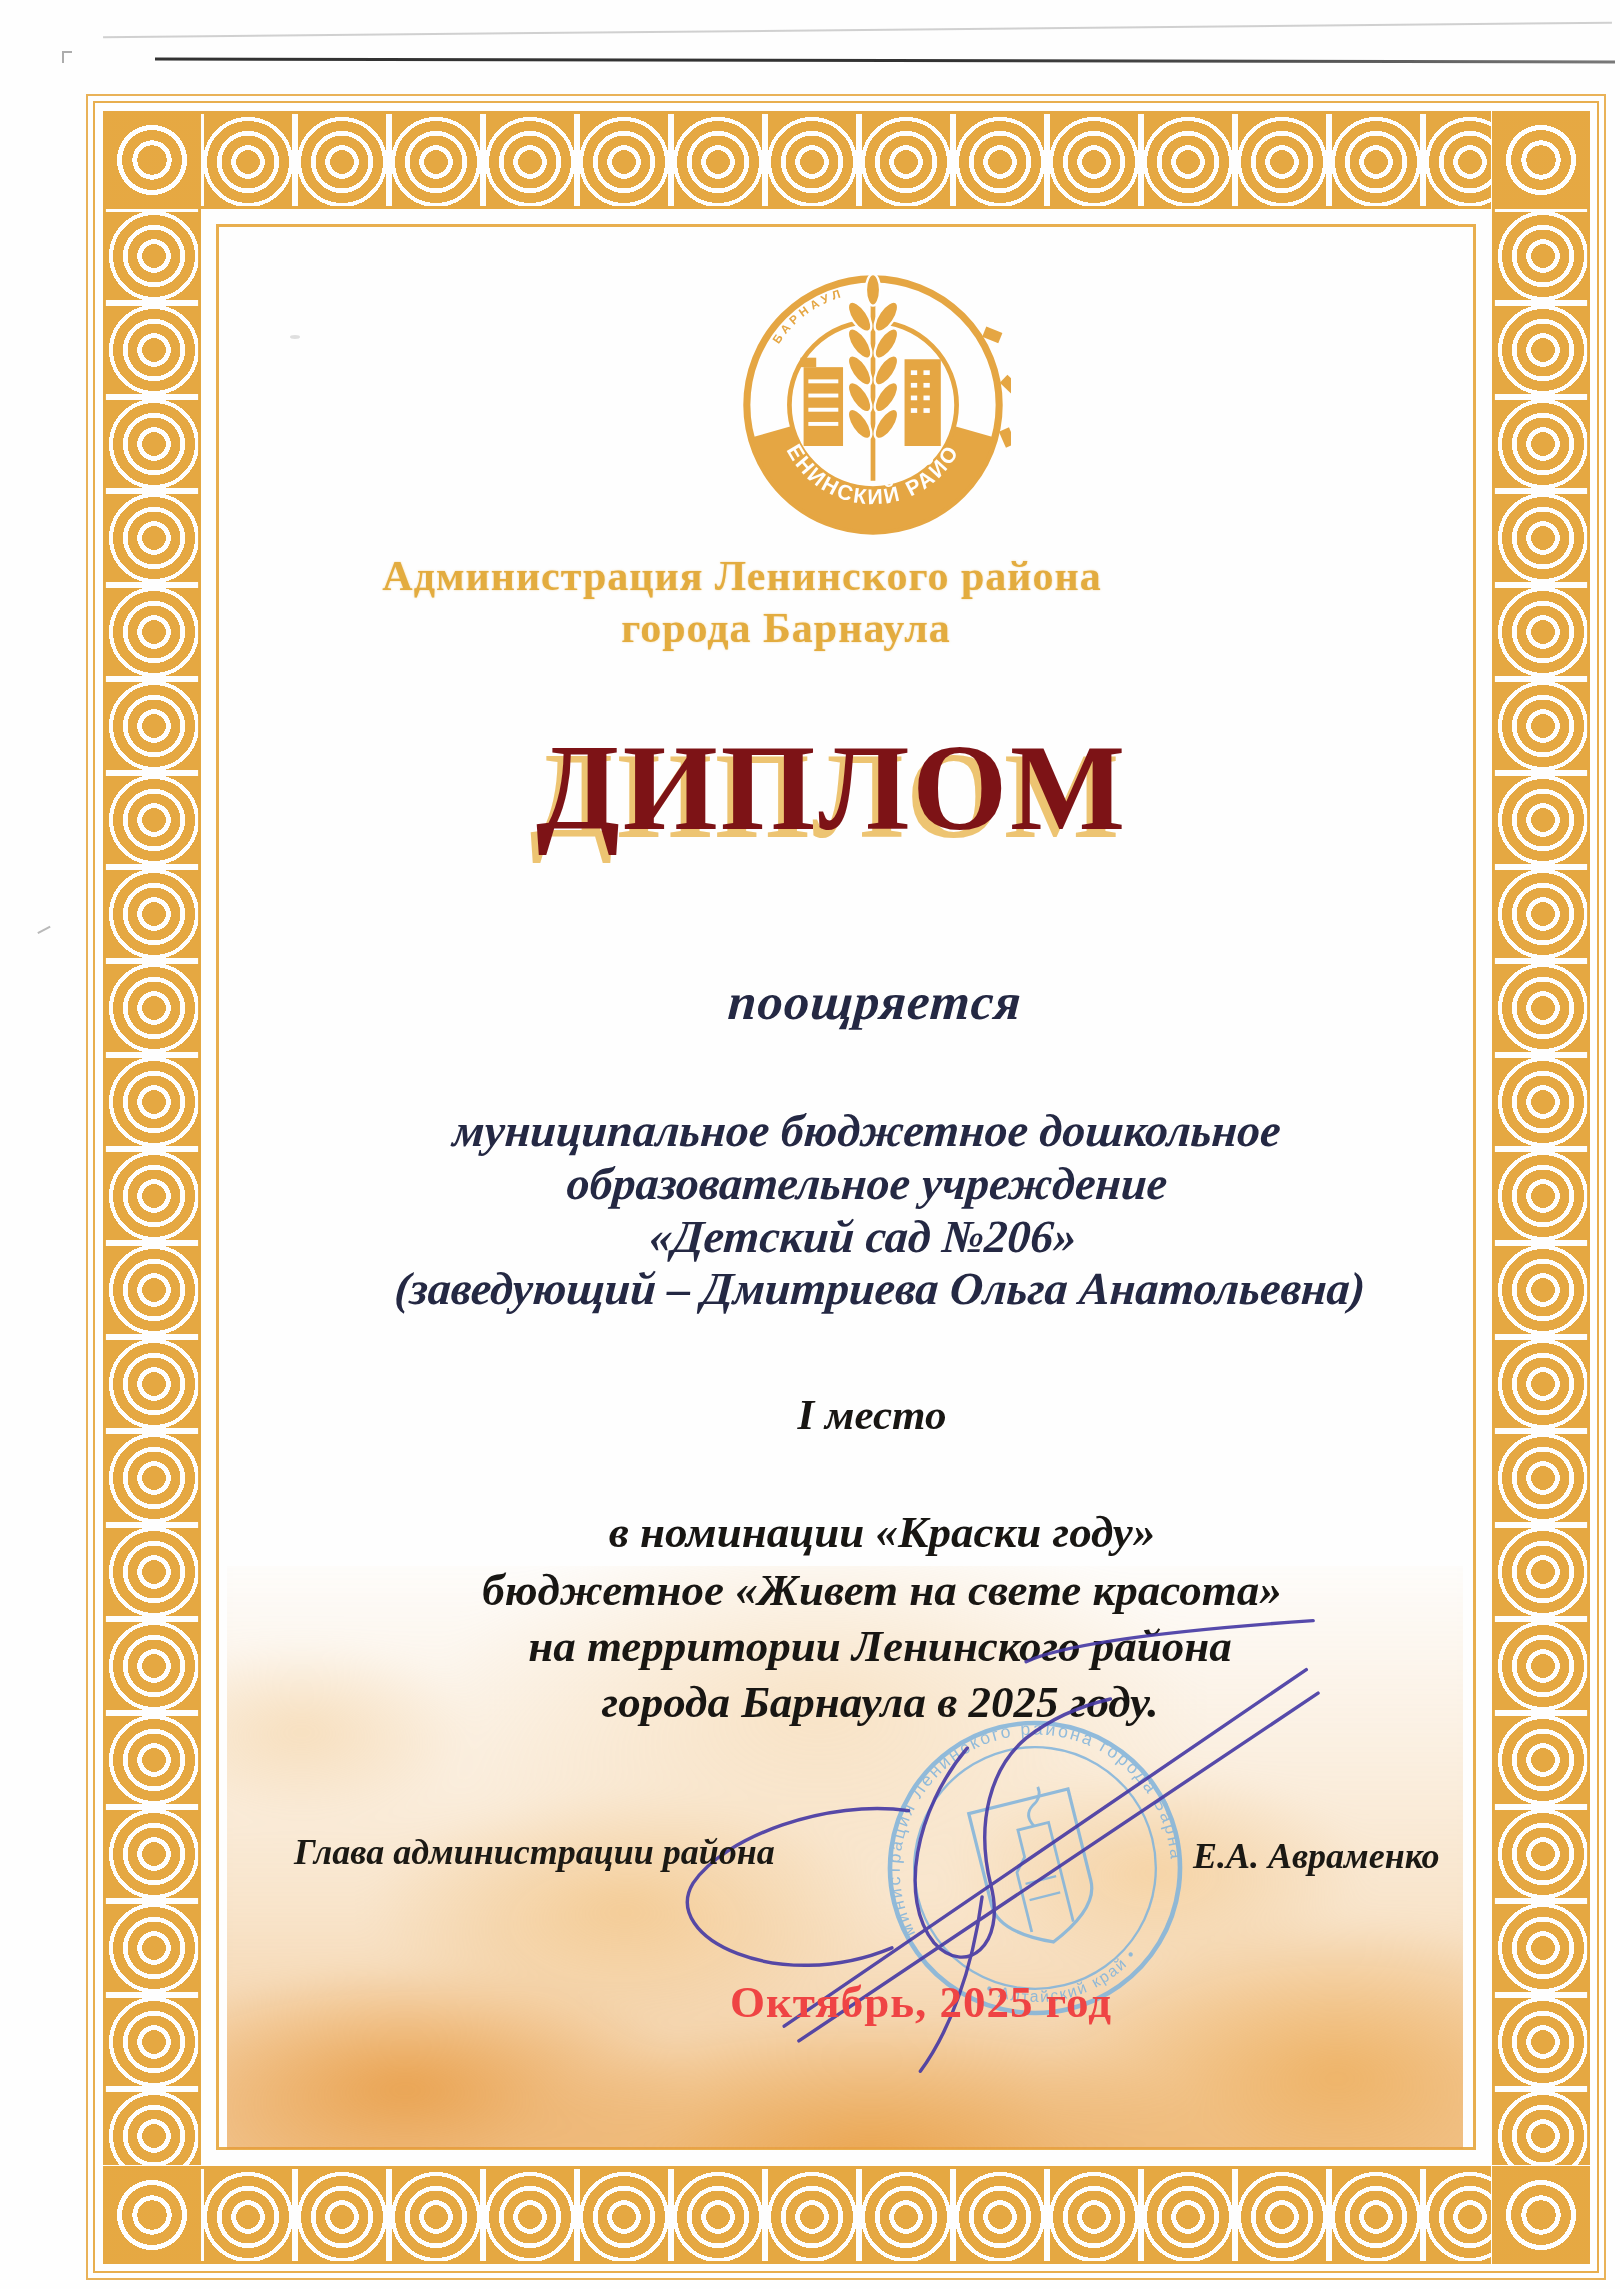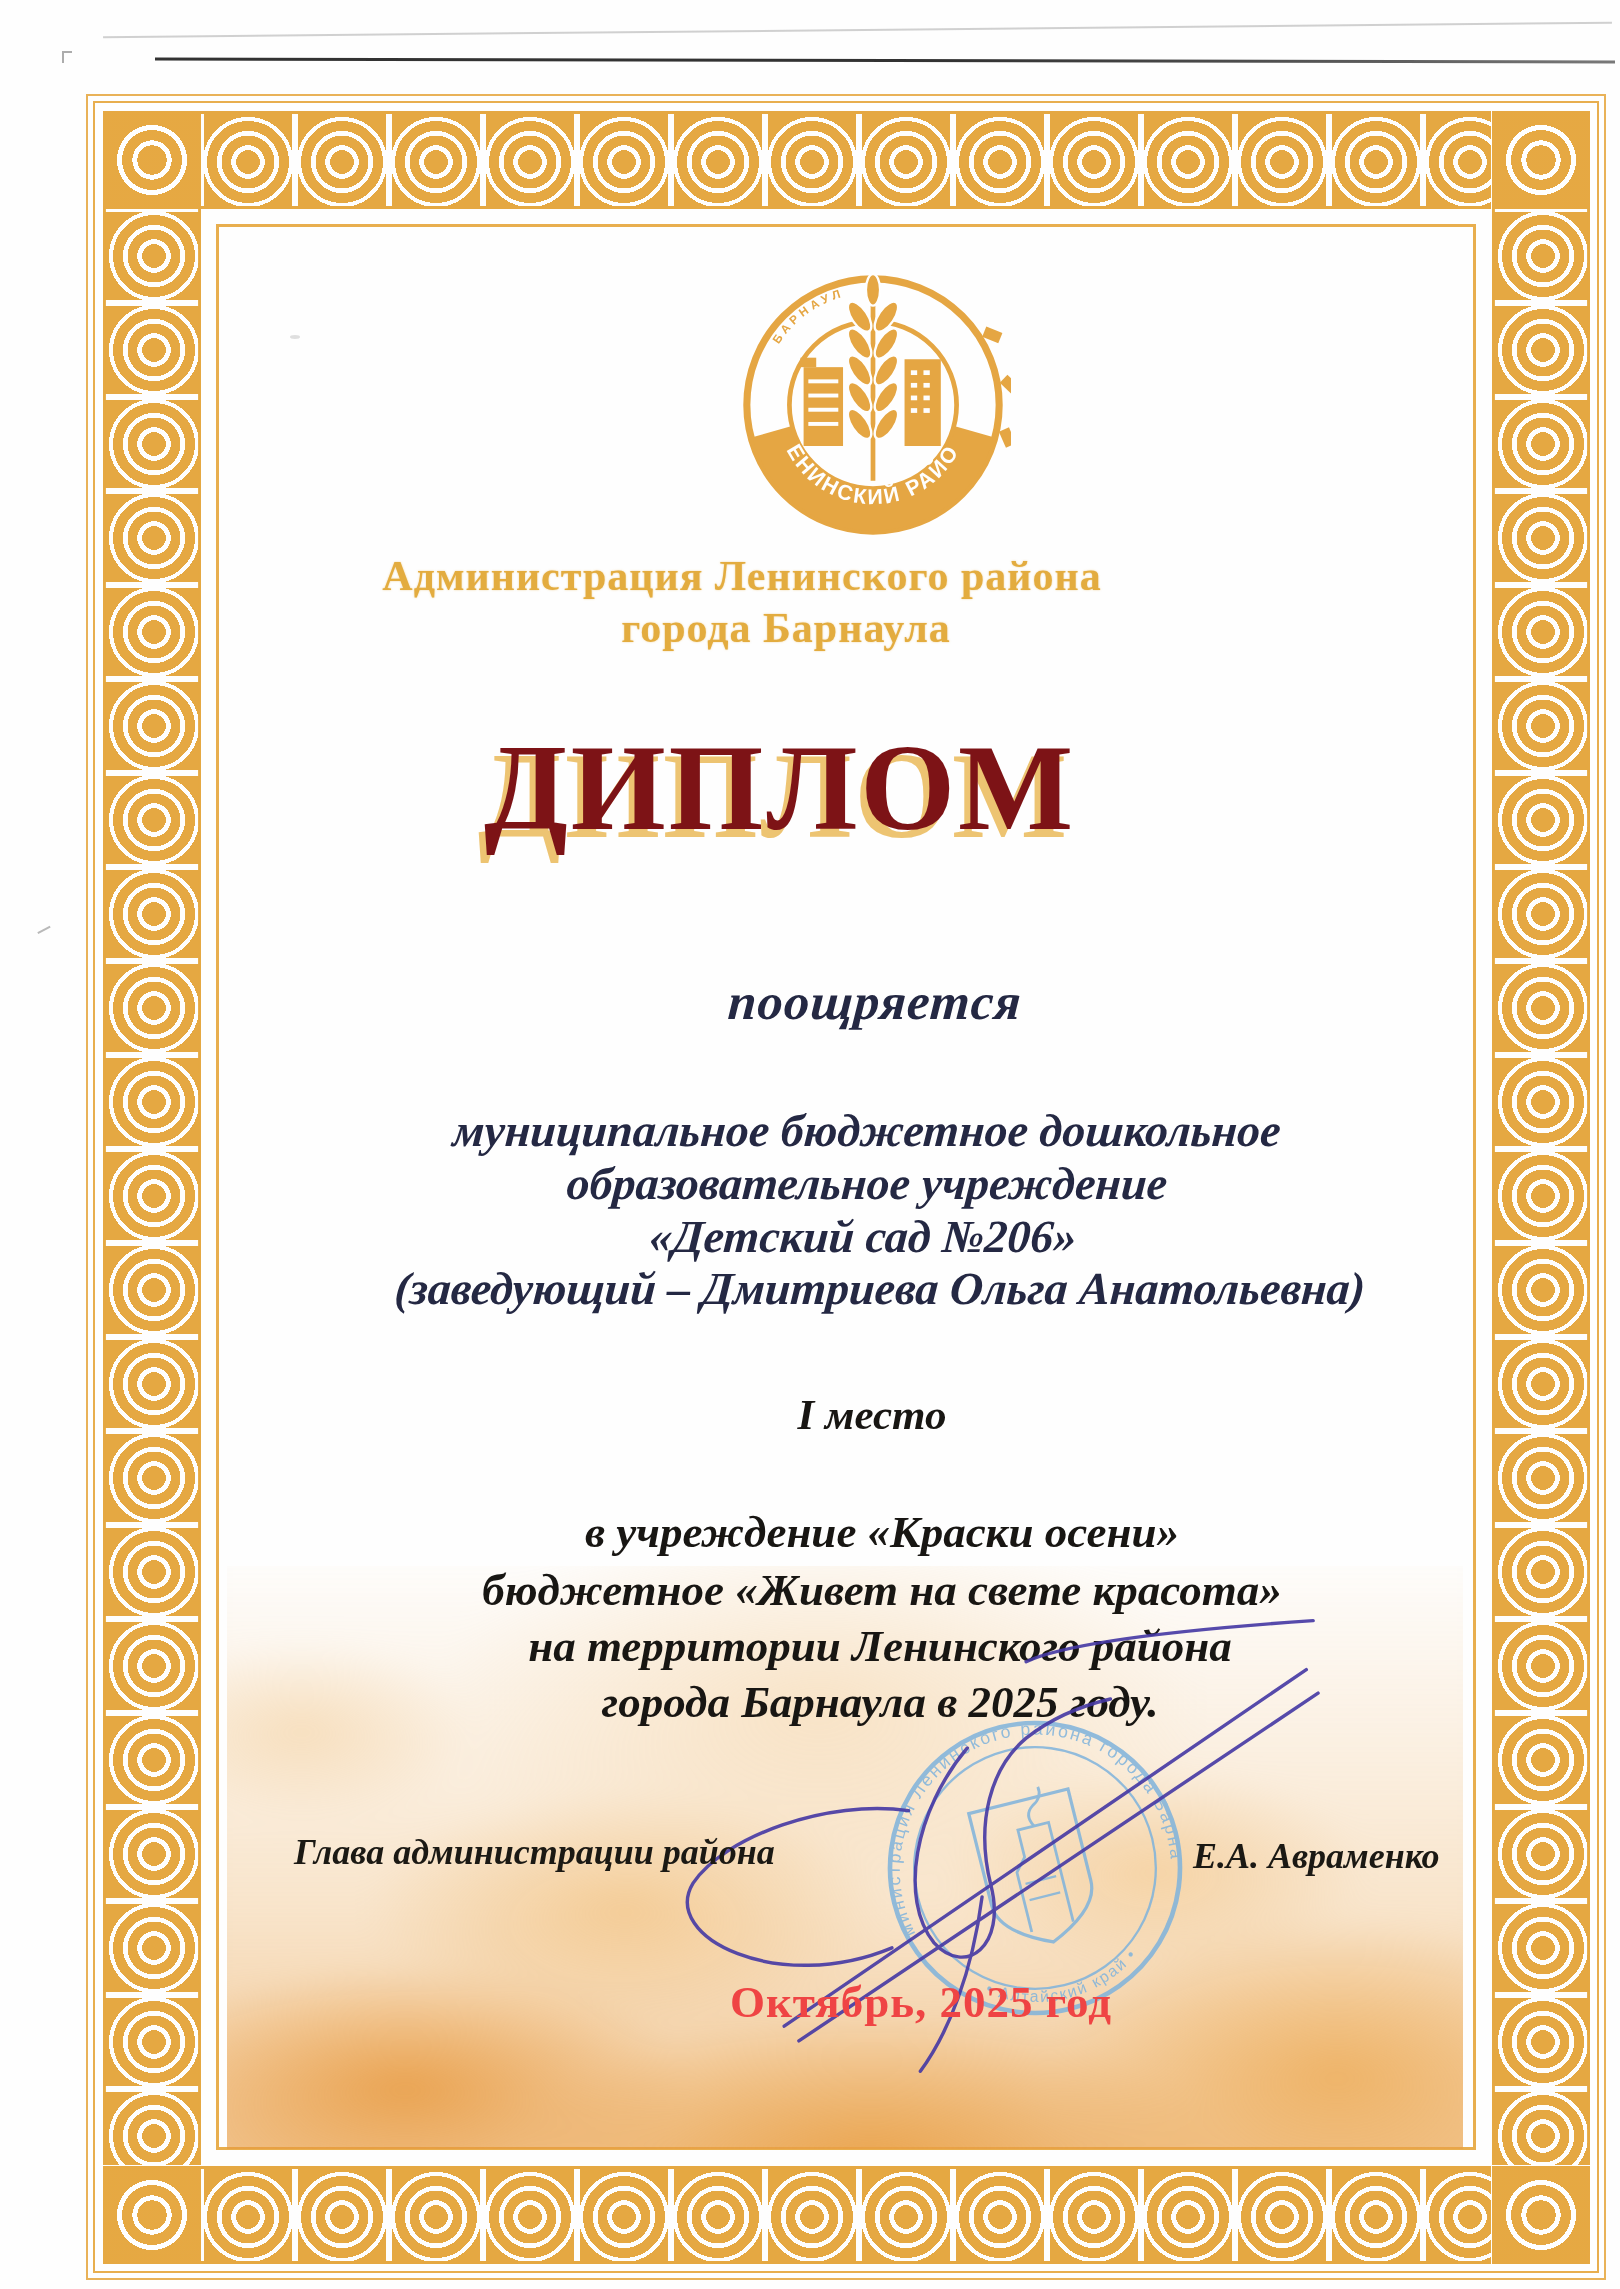--- a/index.html
+++ b/index.html
@@ -171,32 +171,32 @@
       </text>
       <text font-family="Liberation Sans, sans-serif" font-size="15" font-weight="bold" fill="#e4a33c" letter-spacing="5">
         <textPath href="#emblem-arc-top" startOffset="22%" text-anchor="middle">БАРНАУЛ</textPath>
       </text>
     </svg>
   </div>
 
   <div class="abs centered issuer" style="left:742px;top:552px;">Администрация Ленинского района</div>
   <div class="abs centered issuer" style="left:742px;top:604px;margin-left:44px;">города Барнаула</div>
 
-  <div class="abs centered title" style="left:780px;top:718px;">ДИПЛОМ</div>
+  <div class="abs centered title" style="left:832px;top:718px;">ДИПЛОМ</div>
 
   <div class="abs script verb" style="left:875px;top:973px;">поощряется</div>
 
   <div class="abs script recipient" style="left:867px;top:1104px;">муниципальное бюджетное дошкольное</div>
   <div class="abs script recipient" style="left:867px;top:1157px;">образовательное учреждение</div>
   <div class="abs script recipient" style="left:863px;top:1210px;">«Детский сад №206»</div>
   <div class="abs script recipient" style="left:880px;top:1262px;">(заведующий – Дмитриева Ольга Анатольевна)</div>
 
   <div class="abs centered plain-italic" style="left:872px;top:1390px;font-size:43px;">I место</div>
 
-  <div class="abs centered plain-italic" style="left:882px;top:1506px;">в учреждение «Краски осени»</div>
+  <div class="abs centered plain-italic" style="left:882px;top:1506px;">в номинации «Краски году»</div>
   <div class="abs centered plain-italic" style="left:882px;top:1564px;">бюджетное «Живет на свете красота»</div>
   <div class="abs centered plain-italic" style="left:880px;top:1620px;">на территории Ленинского района</div>
   <div class="abs centered plain-italic" style="left:880px;top:1676px;">города Барнаула в 2025 году.</div>
 
   <div class="stamp-wrap">
     <svg viewBox="-170 -170 340 340" width="316" height="316">
       <g transform="rotate(-14)" stroke="#7fb3dc" fill="none">
         <circle r="156" stroke-width="5"></circle>
         <circle r="130" stroke-width="2.5"></circle>
 

